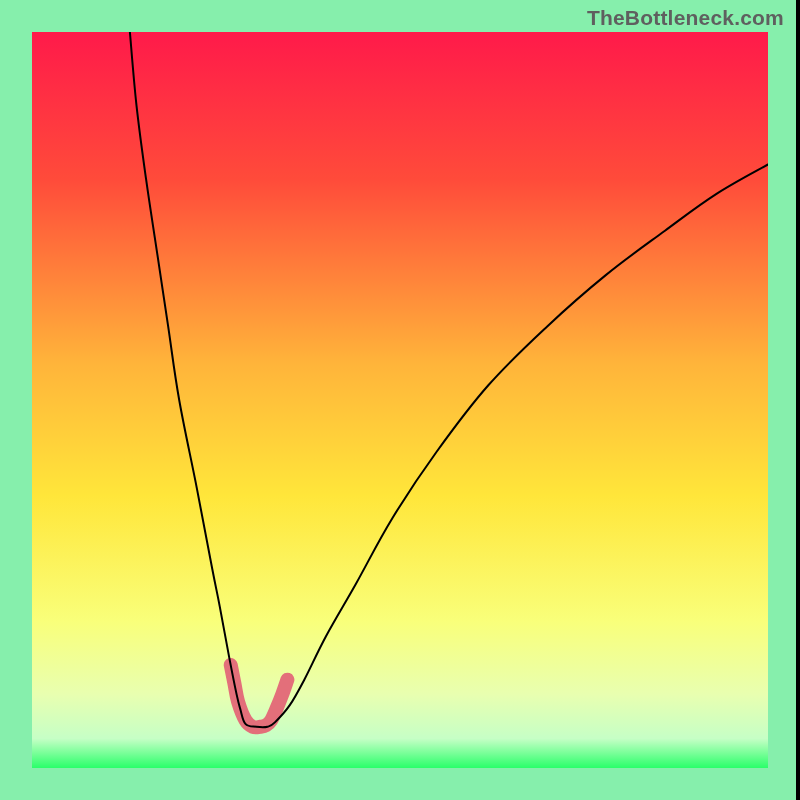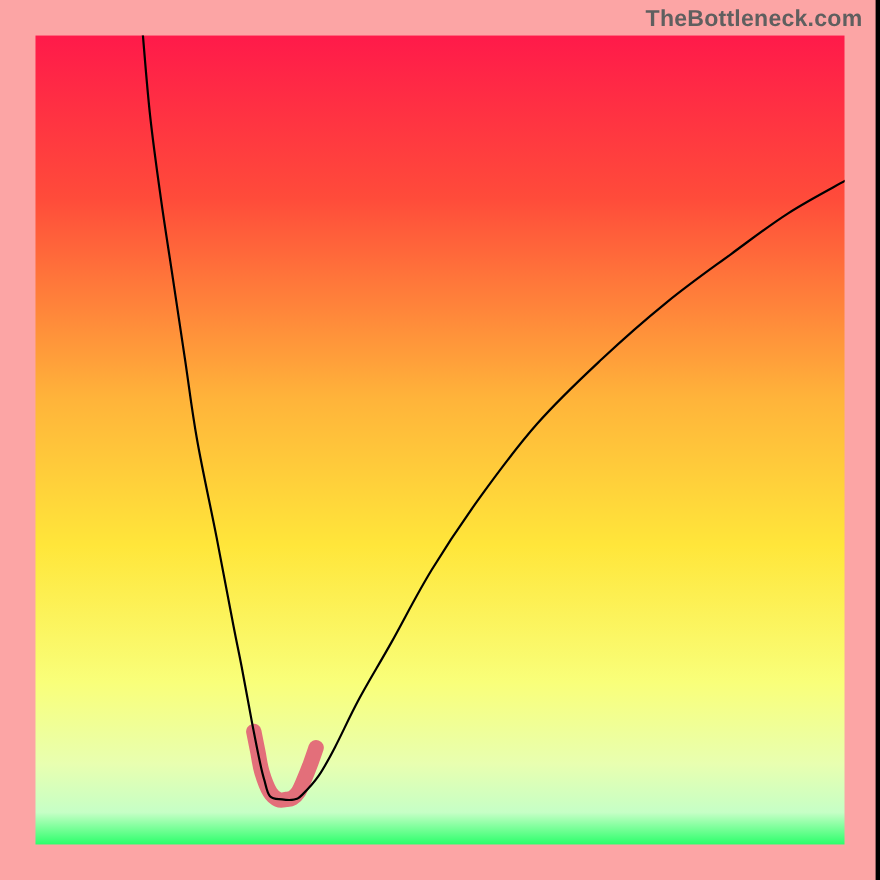--- a/index.html
+++ b/index.html
@@ -10,21 +10,21 @@
     background: #000;
     overflow: hidden;
     font-family: Arial, Helvetica, sans-serif;
   }
   .frame {
     position: absolute;
     top: 0;
     left: 0;
     width: 796px;
     height: 800px;
-    background: #fca5a5;
+    background: #86efac;
     text-decoration: underline;
   }
   .plot {
     position: absolute;
     top: 32px;
     left: 32px;
     width: 736px;
     height: 736px;
     overflow: hidden;
   }

